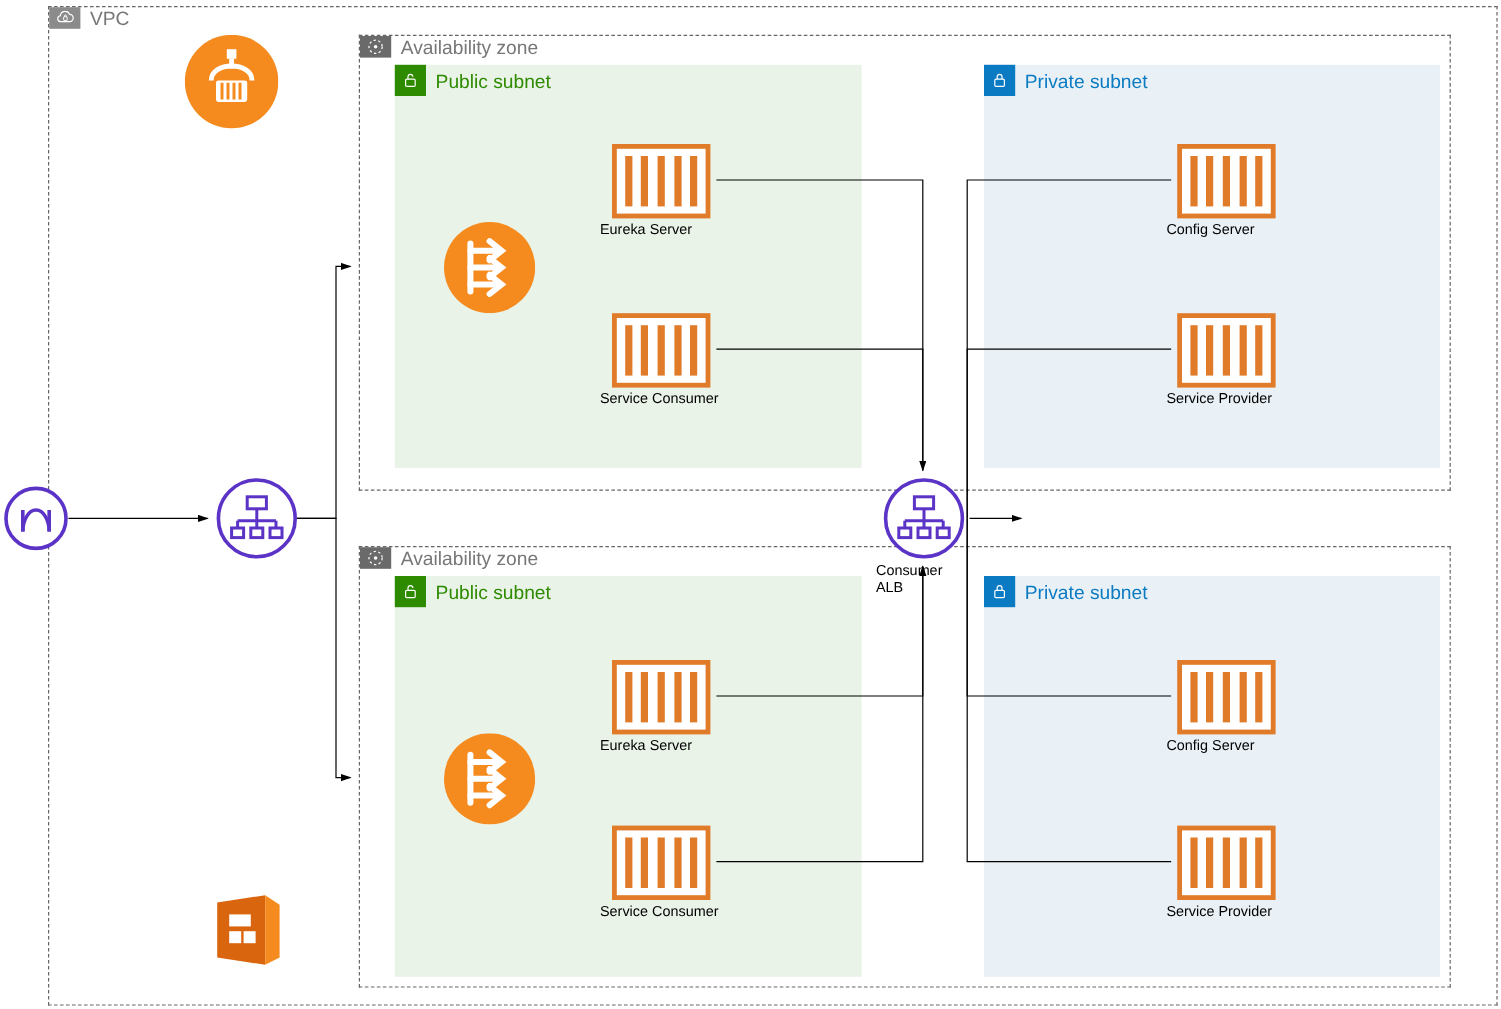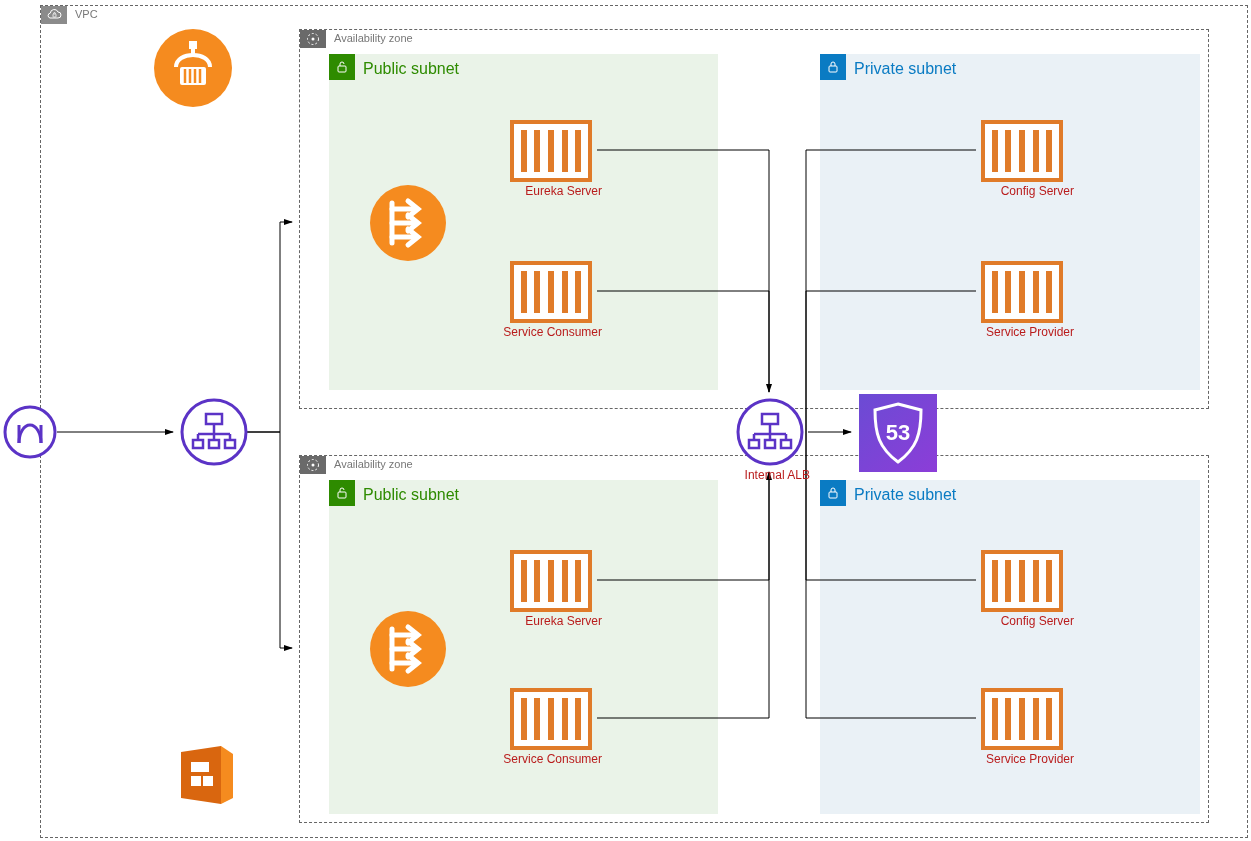--- a/index.html
+++ b/index.html
@@ -1,21 +1,21 @@
 <!DOCTYPE html>
 <html><head>
 <meta charset="utf-8">
 <style>
 html,body{margin:0;padding:0;background:#fff;font-family:Arial,Helvetica,sans-serif}
 .stage{position:relative;width:1251px;height:841px}
 .dashed{border:1px dashed #666;box-sizing:border-box}
-.label{position:absolute;font-size:11px;color:#777}
+.label{position:absolute;font-size:16px;color:#777}
 .badge{position:absolute;display:flex;align-items:center;justify-content:center}
 .sub-label{font-size:16px}
-.node-label{position:absolute;font-size:12px;color:#b91c1c;text-align:right}
+.node-label{position:absolute;font-size:12px;color:#000000;text-align:left}
 </style>
 </head>
 <body>
 
 <div class="stage">
 
   <div class="dashed" style="position:absolute;left:40px;top:5px;width:1208px;height:833px;">
     <div class="badge" style="left:0;top:0;width:26px;height:18px;background:#8b8b8b;">
       <svg width="18" height="12" viewBox="0 0 18 12">
         <path d="M5 9h8a3 3 0 0 0 0-6 4 4 0 0 0-7.7 1.1A2.5 2.5 0 0 0 5 9z" fill="none" stroke="#fff" stroke-width="1"></path>
@@ -157,35 +157,22 @@
       <line x1="34" y1="26" x2="34" y2="36" stroke="#5b33c6" stroke-width="2.5"></line>
       <line x1="18" y1="36" x2="50" y2="36" stroke="#5b33c6" stroke-width="2.5"></line>
       <line x1="18" y1="36" x2="18" y2="42" stroke="#5b33c6" stroke-width="2.5"></line>
       <line x1="34" y1="36" x2="34" y2="42" stroke="#5b33c6" stroke-width="2.5"></line>
       <line x1="50" y1="36" x2="50" y2="42" stroke="#5b33c6" stroke-width="2.5"></line>
       <rect x="13" y="42" width="10" height="8" fill="none" stroke="#5b33c6" stroke-width="2.5"></rect>
       <rect x="29" y="42" width="10" height="8" fill="none" stroke="#5b33c6" stroke-width="2.5"></rect>
       <rect x="45" y="42" width="10" height="8" fill="none" stroke="#5b33c6" stroke-width="2.5"></rect>
     </svg>
   </div>
-  <div class="node-label" style="left:730px;top:468px;width:80px;">Internal ALB</div>
-
-  <div style="position:absolute;left:859px;top:394px;width:78px;height:78px">
-    <svg viewBox="0 0 78 78" width="78" height="78">
-      <defs>
-        <linearGradient id="r53g" x1="0" y1="0" x2="1" y2="1">
-          <stop offset="0" stop-color="#6b4bd4"></stop>
-            <stop offset="1" stop-color="#8c3dd8"></stop>
-        </linearGradient>
-      </defs>
-      <rect x="0" y="0" width="78" height="78" fill="url(#r53g)"></rect>
-      <path d="M39 10 L62 16 C62 40 58 54 39 68 C20 54 16 40 16 16 Z" fill="none" stroke="#fff" stroke-width="3"></path>
-      <text x="39" y="46" fill="#fff" font-size="22" font-weight="bold" text-anchor="middle" font-family="Arial">53</text>
-    </svg>
-  </div>
+  <div class="node-label" style="left:730px;top:468px;width:80px;">Consumer ALB</div>
+
 
   <div style="position:absolute;left:154px;top:29px;width:78px;height:78px">
     <svg viewBox="0 0 78 78" width="78" height="78">
       <circle cx="39" cy="39" r="39" fill="#f58b1f"></circle>
       <rect x="26" y="38" width="26" height="18" rx="2" fill="#fff"></rect>
       <g stroke="#f58b1f" stroke-width="2.5">
           <line x1="31" y1="40" x2="31" y2="54"></line>
           <line x1="36" y1="40" x2="36" y2="54"></line>
           <line x1="41" y1="40" x2="41" y2="54"></line>
           <line x1="46" y1="40" x2="46" y2="54"></line>

